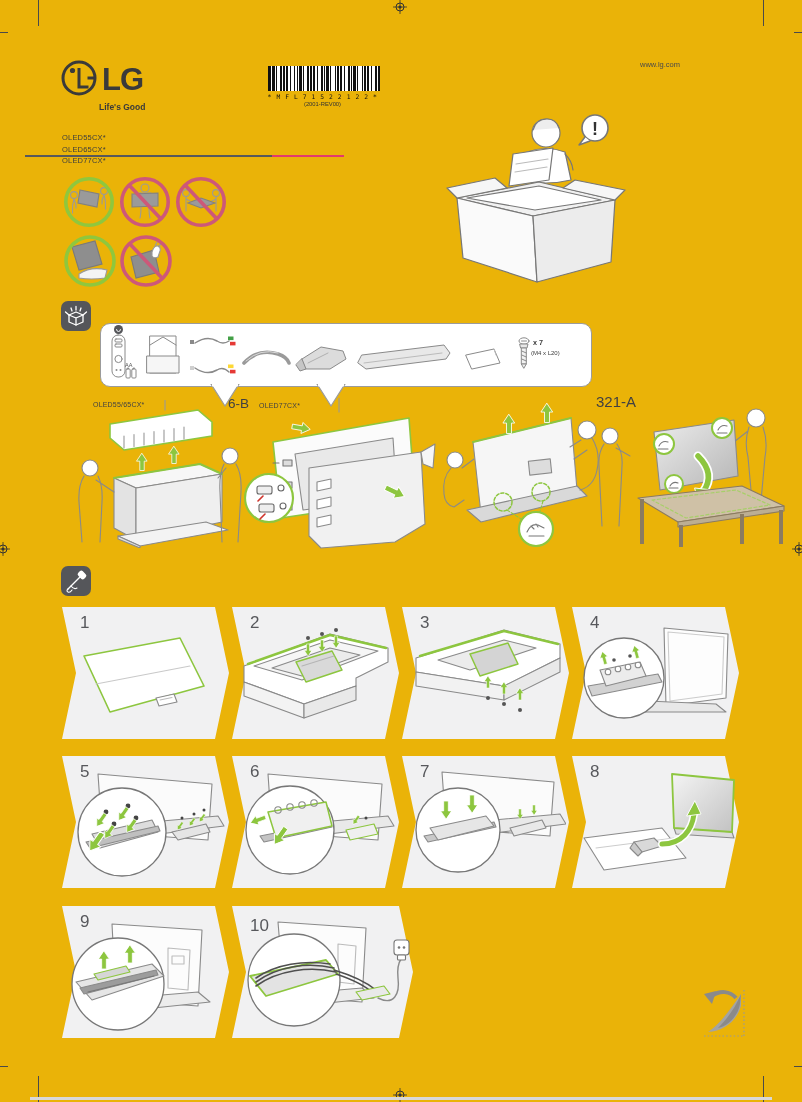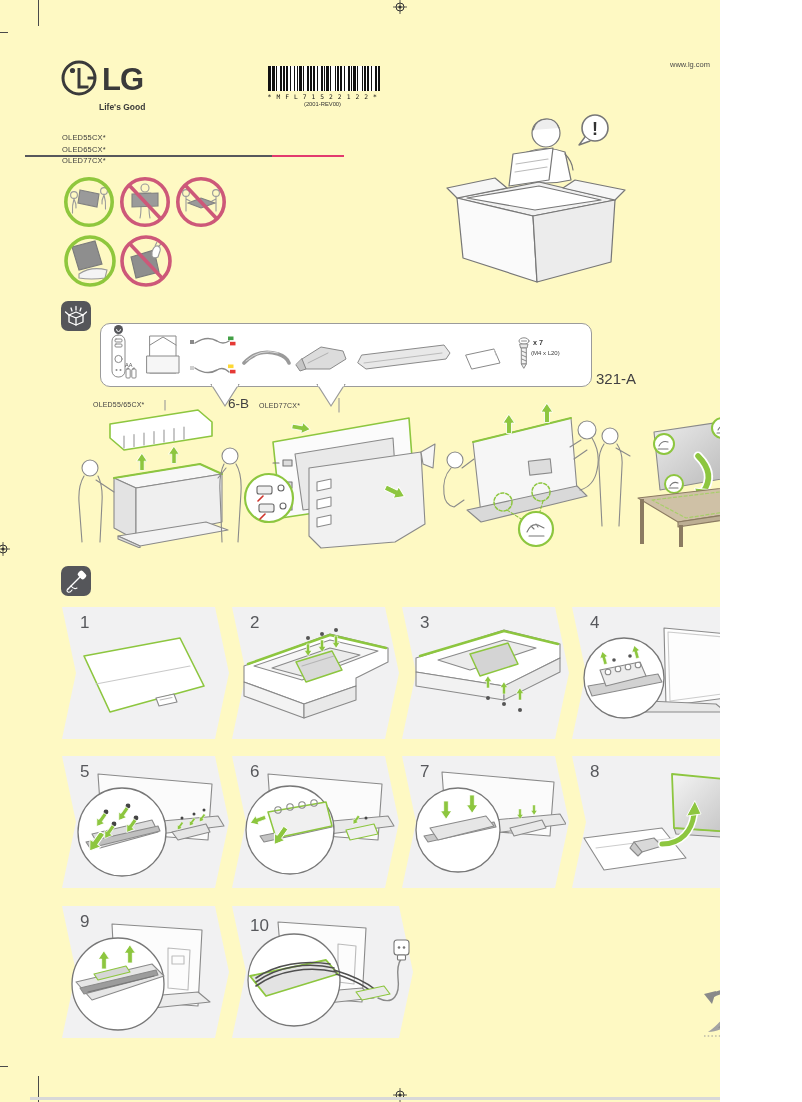--- a/index.html
+++ b/index.html
@@ -1,25 +1,25 @@
 <!DOCTYPE html>
 <html><head>
 <meta charset="utf-8">
 <style>
   html,body{margin:0;padding:0;background:#fff;}
-  .page{position:relative;width:720px;height:1102px;background:#fef9c3;overflow:hidden;
+  .page{position:relative;width:802px;height:1102px;background:#eab308;overflow:hidden;
         font-family:"Liberation Sans",sans-serif;color:#3c3c3c;}
   .abs{position:absolute;}
   .mark-v{width:1px;background:#4a4a4a;}
   .mark-h{height:1px;background:#4a4a4a;}
   .models{font-size:7.5px;line-height:11.5px;color:#3e3e3e;letter-spacing:.2px;}
   .rule-gray{height:2px;background:#57585c;}
   .rule-pink{height:2.4px;background:#e23a6e;}
   .tagline{font-size:8.5px;font-weight:bold;color:#3a3a3a;}
-  .site{font-size:7.5px;color:#4a4a4a;text-align:center;}
+  .site{font-size:7.5px;color:#4a4a4a;text-align:left;}
   .bc-bars{height:25px;border-left:2px solid #111;border-right:2px solid #111;
     background:repeating-linear-gradient(90deg,#111 0 1.5px,#fff 1.5px 2.5px,#111 2.5px 5px,#fff 5px 6.5px,#111 6.5px 7.5px,#fff 7.5px 10.5px,#111 10.5px 12px,#fff 12px 13.5px);}
   .bc-text{font-family:"DejaVu Sans Mono",monospace;font-size:6.3px;letter-spacing:.6px;text-align:center;color:#111;}
   .bc-rev{font-size:5.8px;text-align:center;color:#333;}
   .lbl-small{font-size:7px;color:#414042;letter-spacing:.2px;}
   .lbl-big{font-size:13.5px;color:#414042;}
   .lbl-321{font-size:15px;color:#414042;}
   .panel{background:#f1f1f2;clip-path:polygon(0 0,calc(100% - 14px) 0,100% 50%,calc(100% - 14px) 100%,0 100%,14px 50%);}
   .stepnum{font-size:17px;color:#57585c;}
   .accpanel{border:1.4px solid #9b9b9b;border-radius:10px;background:#fff;}
@@ -250,21 +250,21 @@
     <rect x="2" y="0" width="26" height="2.4" fill="#fff"></rect>
   </svg>
   <svg class="abs" style="left:316px;top:383.5px" width="30" height="24">
     <polygon points="1,0 29,0 15,22" fill="#fff" stroke="#9b9b9b" stroke-width="1.2"></polygon>
     <rect x="2" y="0" width="26" height="2.4" fill="#fff"></rect>
   </svg>
 
   <div class="abs lbl-small" style="left:93px;top:401px">OLED55/65CX*</div>
   <div class="abs lbl-big" style="left:228px;top:396px">6-B</div>
   <div class="abs lbl-small" style="left:259px;top:402px">OLED77CX*</div>
-  <div class="abs lbl-321" style="left:596px;top:370px">321-A</div>
+  <div class="abs lbl-321" style="left:596px;top:393px">321-A</div>
 
   <svg class="abs" style="left:70px;top:400px" width="178" height="148" viewBox="0 0 178 148">
     <g fill="none" stroke="#8a8a8a" stroke-width="1.1" stroke-linejoin="round" stroke-linecap="round">
       <path d="M95 0 v10" stroke="#999"></path>
       <polygon points="40,24 128,10 142,22 142,36 54,50 40,38" fill="#fff" stroke="#8dc63f" stroke-width="1.6"></polygon>
       <path d="M54 36 v12 M64 34.5 v12 M74 33 v12 M84 31.5 v12 M94 30 v12 M104 28.5 v12 M114 27 v12" stroke="#999"></path>
       <use href="#ga" transform="translate(72,62) scale(0.85)"></use>
       <use href="#ga" transform="translate(104,55) scale(0.85)"></use>
 
       <polygon points="44,78 130,64 152,74 66,88" fill="#f7f7f7"></polygon>

